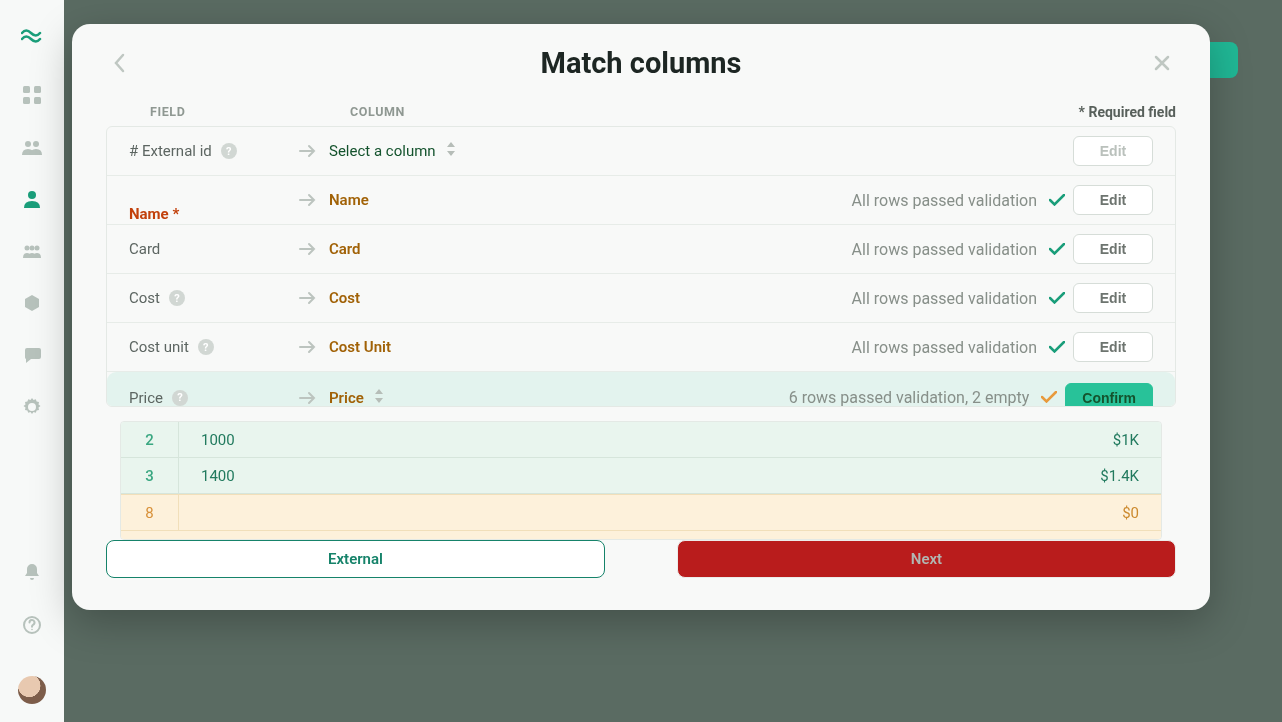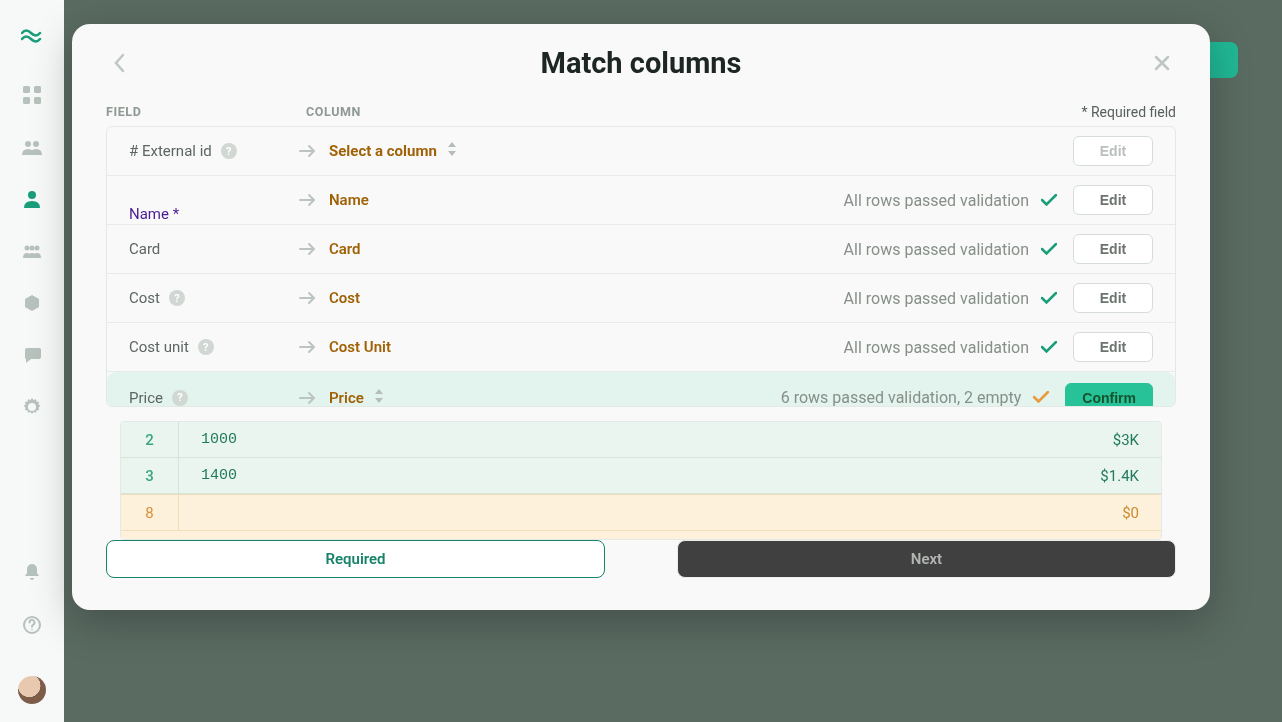--- a/index.html
+++ b/index.html
@@ -33,71 +33,71 @@
     display:flex; align-items:center; justify-content:space-between;
     padding: 22px 34px 14px 34px;
   }
   .modal-header .back-btn, .modal-header .close-btn {
     width:28px; height:28px; display:flex; align-items:center; justify-content:center;
     color:#bfc7c2; cursor:pointer;
   }
   .modal-title { font-size:29px; font-weight:700; color:#1d2623; }
 
   .table-headers {
-    display:flex; padding: 10px 34px 6px 34px; font-size:12.5px; color:#8f9892; letter-spacing:0.6px; font-weight:700;
+    display:flex; padding: 10px 34px 6px 34px; font-size:12.5px; color:#8f9892; letter-spacing:0.6px; font-weight:700;margin-left:44px;
   }
   .hdr-field { width:200px; }
   .hdr-column { width:300px; }
-  .hdr-req { margin-left:auto; font-weight:400; color:#58605b; font-size:14px; letter-spacing:0; }
+  .hdr-req { margin-left:auto; font-weight:700; color:#58605b; font-size:14px; letter-spacing:0; }
 
   .rows-container { border:1px solid #e4e9e5; border-radius:6px; margin:0 34px; overflow:hidden; }
   .field-row {
     display:flex; align-items:center; height:49px; padding:0 22px;
     border-bottom:1px solid #e7ece8; font-size:15px;
   }
   .field-row:last-child { border-bottom:none; }
   .field-row.expanded { background:#e3f3ee; height:51px;border-radius:9px; }
   .field-name { width:170px; color:#5d6662; display:flex; align-items:center; gap:9px;text-align:center; }
-  .field-name.req { color:#4c1d95; font-weight:400;margin-top:27px; }
+  .field-name.req { color:#c2410c; font-weight:700;margin-top:27px; }
   .help-dot { width:16px; height:16px; border-radius:50%; background:#d1d7d3; color:#fff; font-size:11px; display:flex; align-items:center; justify-content:center; font-weight:700; }
   .arrow-cell { width:30px; color:#bcc4bf; display:flex; align-items:center; }
   .column-cell { width:300px; color:#a16207; font-weight:600; display:flex; align-items:center; gap:10px; }
-  .column-cell.placeholder { color:#a16207; font-weight:700; }
+  .column-cell.placeholder { color:#14532d; font-weight:400; }
   .sort-caret { color:#b6bdb8; }
   .validation { margin-left:auto; display:flex; align-items:center; gap:12px; color:#878f89; font-size:16px; }
   .validation .check { color:#1a9e7a; }
   .validation .check.warn { color:#e89a3c; }
   .row-btn {
-    margin-left:16px; height:30px; min-width:80px; padding:0 16px; border-radius:6px;
+    margin-left:8px; height:30px; min-width:80px; padding:0 16px; border-radius:6px;
     border:1px solid #d6ddd8; background:#fff; color:#6d746f; font-size:14px; font-weight:600; cursor:pointer;
   }
   .row-btn.disabled { color:#bac1bc; }
   .row-btn.confirm { background:#28c299; border-color:#28c299; color:#14532d; font-weight:700; }
 
   
   .preview {
     margin:14px 48px 0 48px; border:1px solid #e4e9e5; border-radius:4px; overflow:hidden; font-size:15px;
   }
   .preview-row { display:flex; height:36px; align-items:stretch; }
   .preview-row .num { width:58px; display:flex; align-items:center; justify-content:center; border-right:1px solid #d6e5db; }
-  .preview-row .val { flex:1; display:flex; align-items:center; padding-left:22px;font-family:Liberation Mono, monospace; }
+  .preview-row .val { flex:1; display:flex; align-items:center; padding-left:22px; }
   .preview-row .fmt { width:90px; display:flex; align-items:center; justify-content:flex-end; padding-right:22px; }
   .preview-row.ok { background:#e9f5ee; color:#217a5e; border-bottom:1px solid #d6e5db; }
   .preview-row.ok .num { color:#3aa781; font-weight:500; }
   .preview-row.warn { background:#fdf1db; color:#cc8a2e; border-top:1px solid #f1dfba; }
   .preview-row.warn .num { color:#d8913a; border-right:1px solid #f1dfba; }
   .preview-row.warn2 { background:#fdf1db; height:16px; border-top:1px solid #f1dfba; }
 
   
   .modal-footer {
     margin-top:auto; padding:0 34px 32px 34px; display:flex; gap:72px;
   }
   .footer-btn { flex:1; height:38px; border-radius:8px; font-size:15px; font-weight:600; cursor:pointer; display:flex; align-items:center; justify-content:center; }
   .footer-btn.prev { background:#fff; border:1.5px solid #16836a; color:#16836a; }
-  .footer-btn.next { background:#404040; border:1px solid #ececea; color:#b2b6b2; }
+  .footer-btn.next { background:#b91c1c; border:1px solid #ececea; color:#b2b6b2; }
 </style>
 </head>
 <body>
 
 <div class="sidebar">
   <div class="logo">
     <svg width="22" height="16" viewBox="0 0 22 16">
         <path d="M1 5 Q5 0 10 5 T19 5" stroke="#1a9e7a" stroke-width="2.5" fill="none" stroke-linecap="round"></path>
         <path d="M1 11 Q5 6 10 11 T19 11" stroke="#1a9e7a" stroke-width="2.5" fill="none" stroke-linecap="round"></path>
       </svg>
@@ -336,33 +336,33 @@
       </div>
       <button class="row-btn confirm">Confirm</button>
     </div>
 
   </div>
 
   <div class="preview">
     <div class="preview-row ok">
       <div class="num">2</div>
       <div class="val">1000</div>
-      <div class="fmt">$3K</div>
+      <div class="fmt">$1K</div>
     </div>
     <div class="preview-row ok">
       <div class="num">3</div>
       <div class="val">1400</div>
       <div class="fmt">$1.4K</div>
     </div>
     <div class="preview-row warn">
       <div class="num">8</div>
       <div class="val"></div>
       <div class="fmt">$0</div>
     </div>
     <div class="preview-row warn2"></div>
   </div>
 
   <div class="modal-footer">
-    <div class="footer-btn prev">Required</div>
+    <div class="footer-btn prev">External</div>
     <div class="footer-btn next">Next</div>
   </div>
 
 </div>
 
 </body></html>

